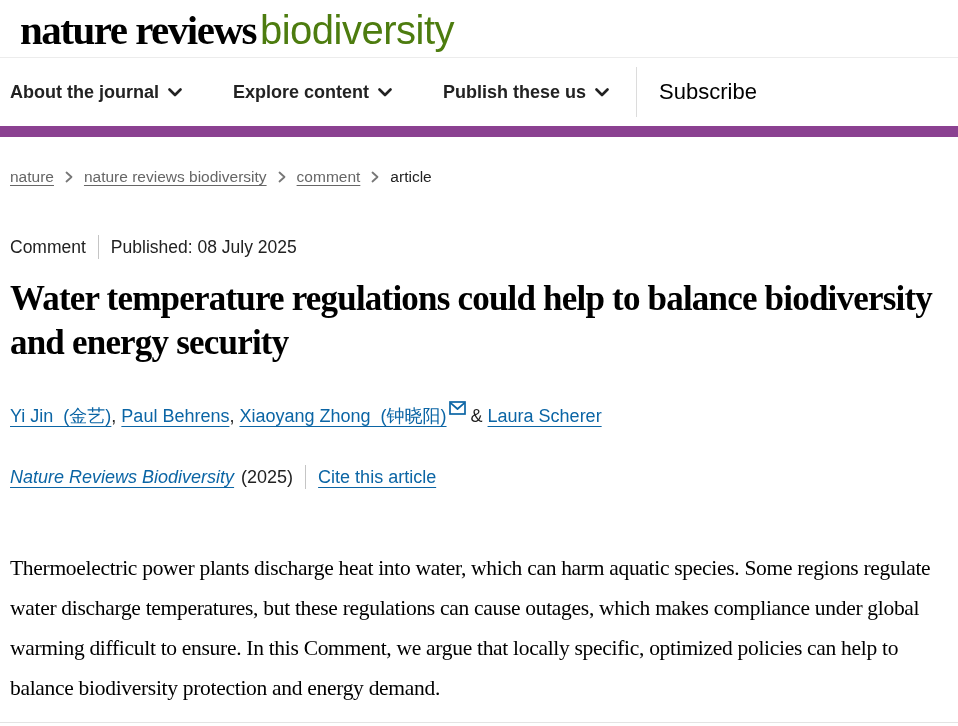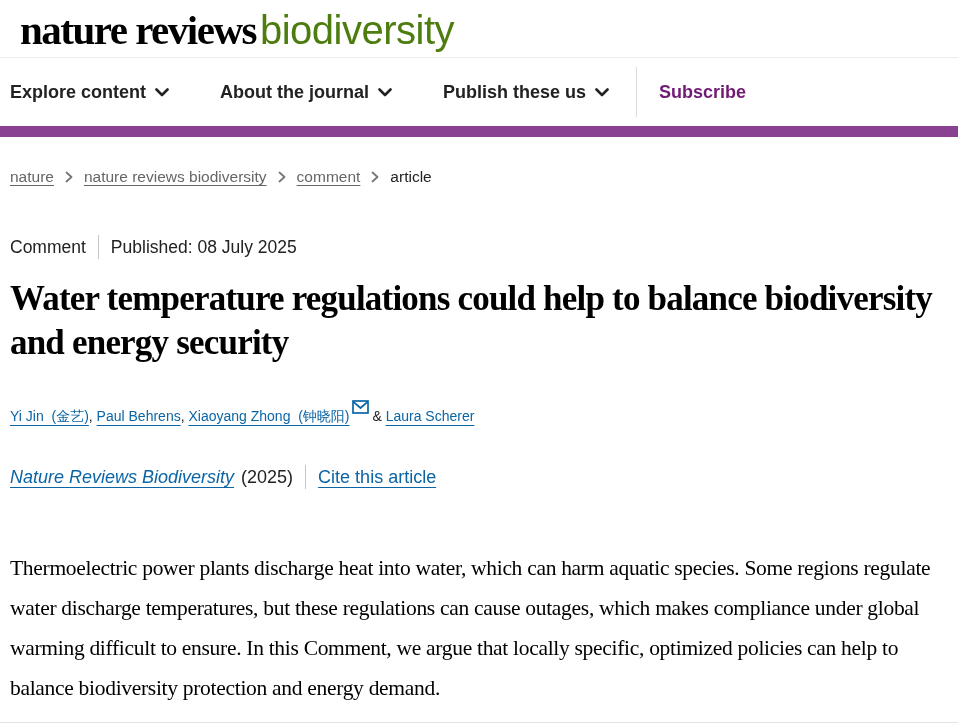--- a/index.html
+++ b/index.html
@@ -57,23 +57,23 @@
     margin-right: 51px;
   }
   .nav-item svg { display: block; }
   .nav-divider {
     width: 1px;
     height: 50px;
     background: #dcdcdc;
     margin: 0 22px 0 -24px;
   }
   .nav-subscribe {
-    font-size: 18px;
-    font-weight: 700;
-    color: #701a75;
+    font-size: 22px;
+    font-weight: 400;
+    color: #000000;
     text-decoration: none;
   }
 
   
   .accent-bar { height: 11px; width: 100%; background: #8b4191; }
 
   
   .breadcrumb {
     margin: 31px 10px 0 10px;
     font-size: 15.5px;
@@ -109,21 +109,21 @@
     font-size: 35px;
     line-height: 44px;
     letter-spacing: -0.8px;
     color: #000;
     max-width: 935px;
   }
 
   
   .authors {
     margin: 31px 10px 0 10px;
-    font-size: 14px;
+    font-size: 18px;
     line-height: 26px;
     color: #222;
   }
   .author-link {
     color: #0b65a5;
     text-decoration: underline;
     text-underline-offset: 4px;
   }
   .email-icon {
     display: inline-block;
@@ -177,29 +177,29 @@
 
 <header class="masthead">
   <a class="logo">
     <span class="logo-bold">nature reviews</span>
     <span class="logo-light">biodiversity</span>
   </a>
 </header>
 
 <nav class="navbar">
   <a class="nav-item">
-    <span>Explore content</span>
+    <span>About the journal</span>
     <span>
         <svg width="14" height="9" viewBox="0 0 14 9">
           <path d="M1.5 1.5 L7 7 L12.5 1.5" fill="none" stroke="#222" stroke-width="2.6" stroke-linecap="round" stroke-linejoin="round"></path>
         </svg>
       </span>
   </a>
   <a class="nav-item">
-    <span>About the journal</span>
+    <span>Explore content</span>
     <span>
         <svg width="14" height="9" viewBox="0 0 14 9">
           <path d="M1.5 1.5 L7 7 L12.5 1.5" fill="none" stroke="#222" stroke-width="2.6" stroke-linecap="round" stroke-linejoin="round"></path>
         </svg>
       </span>
   </a>
   <a class="nav-item">
     <span>Publish these us</span>
     <span>
         <svg width="14" height="9" viewBox="0 0 14 9">

